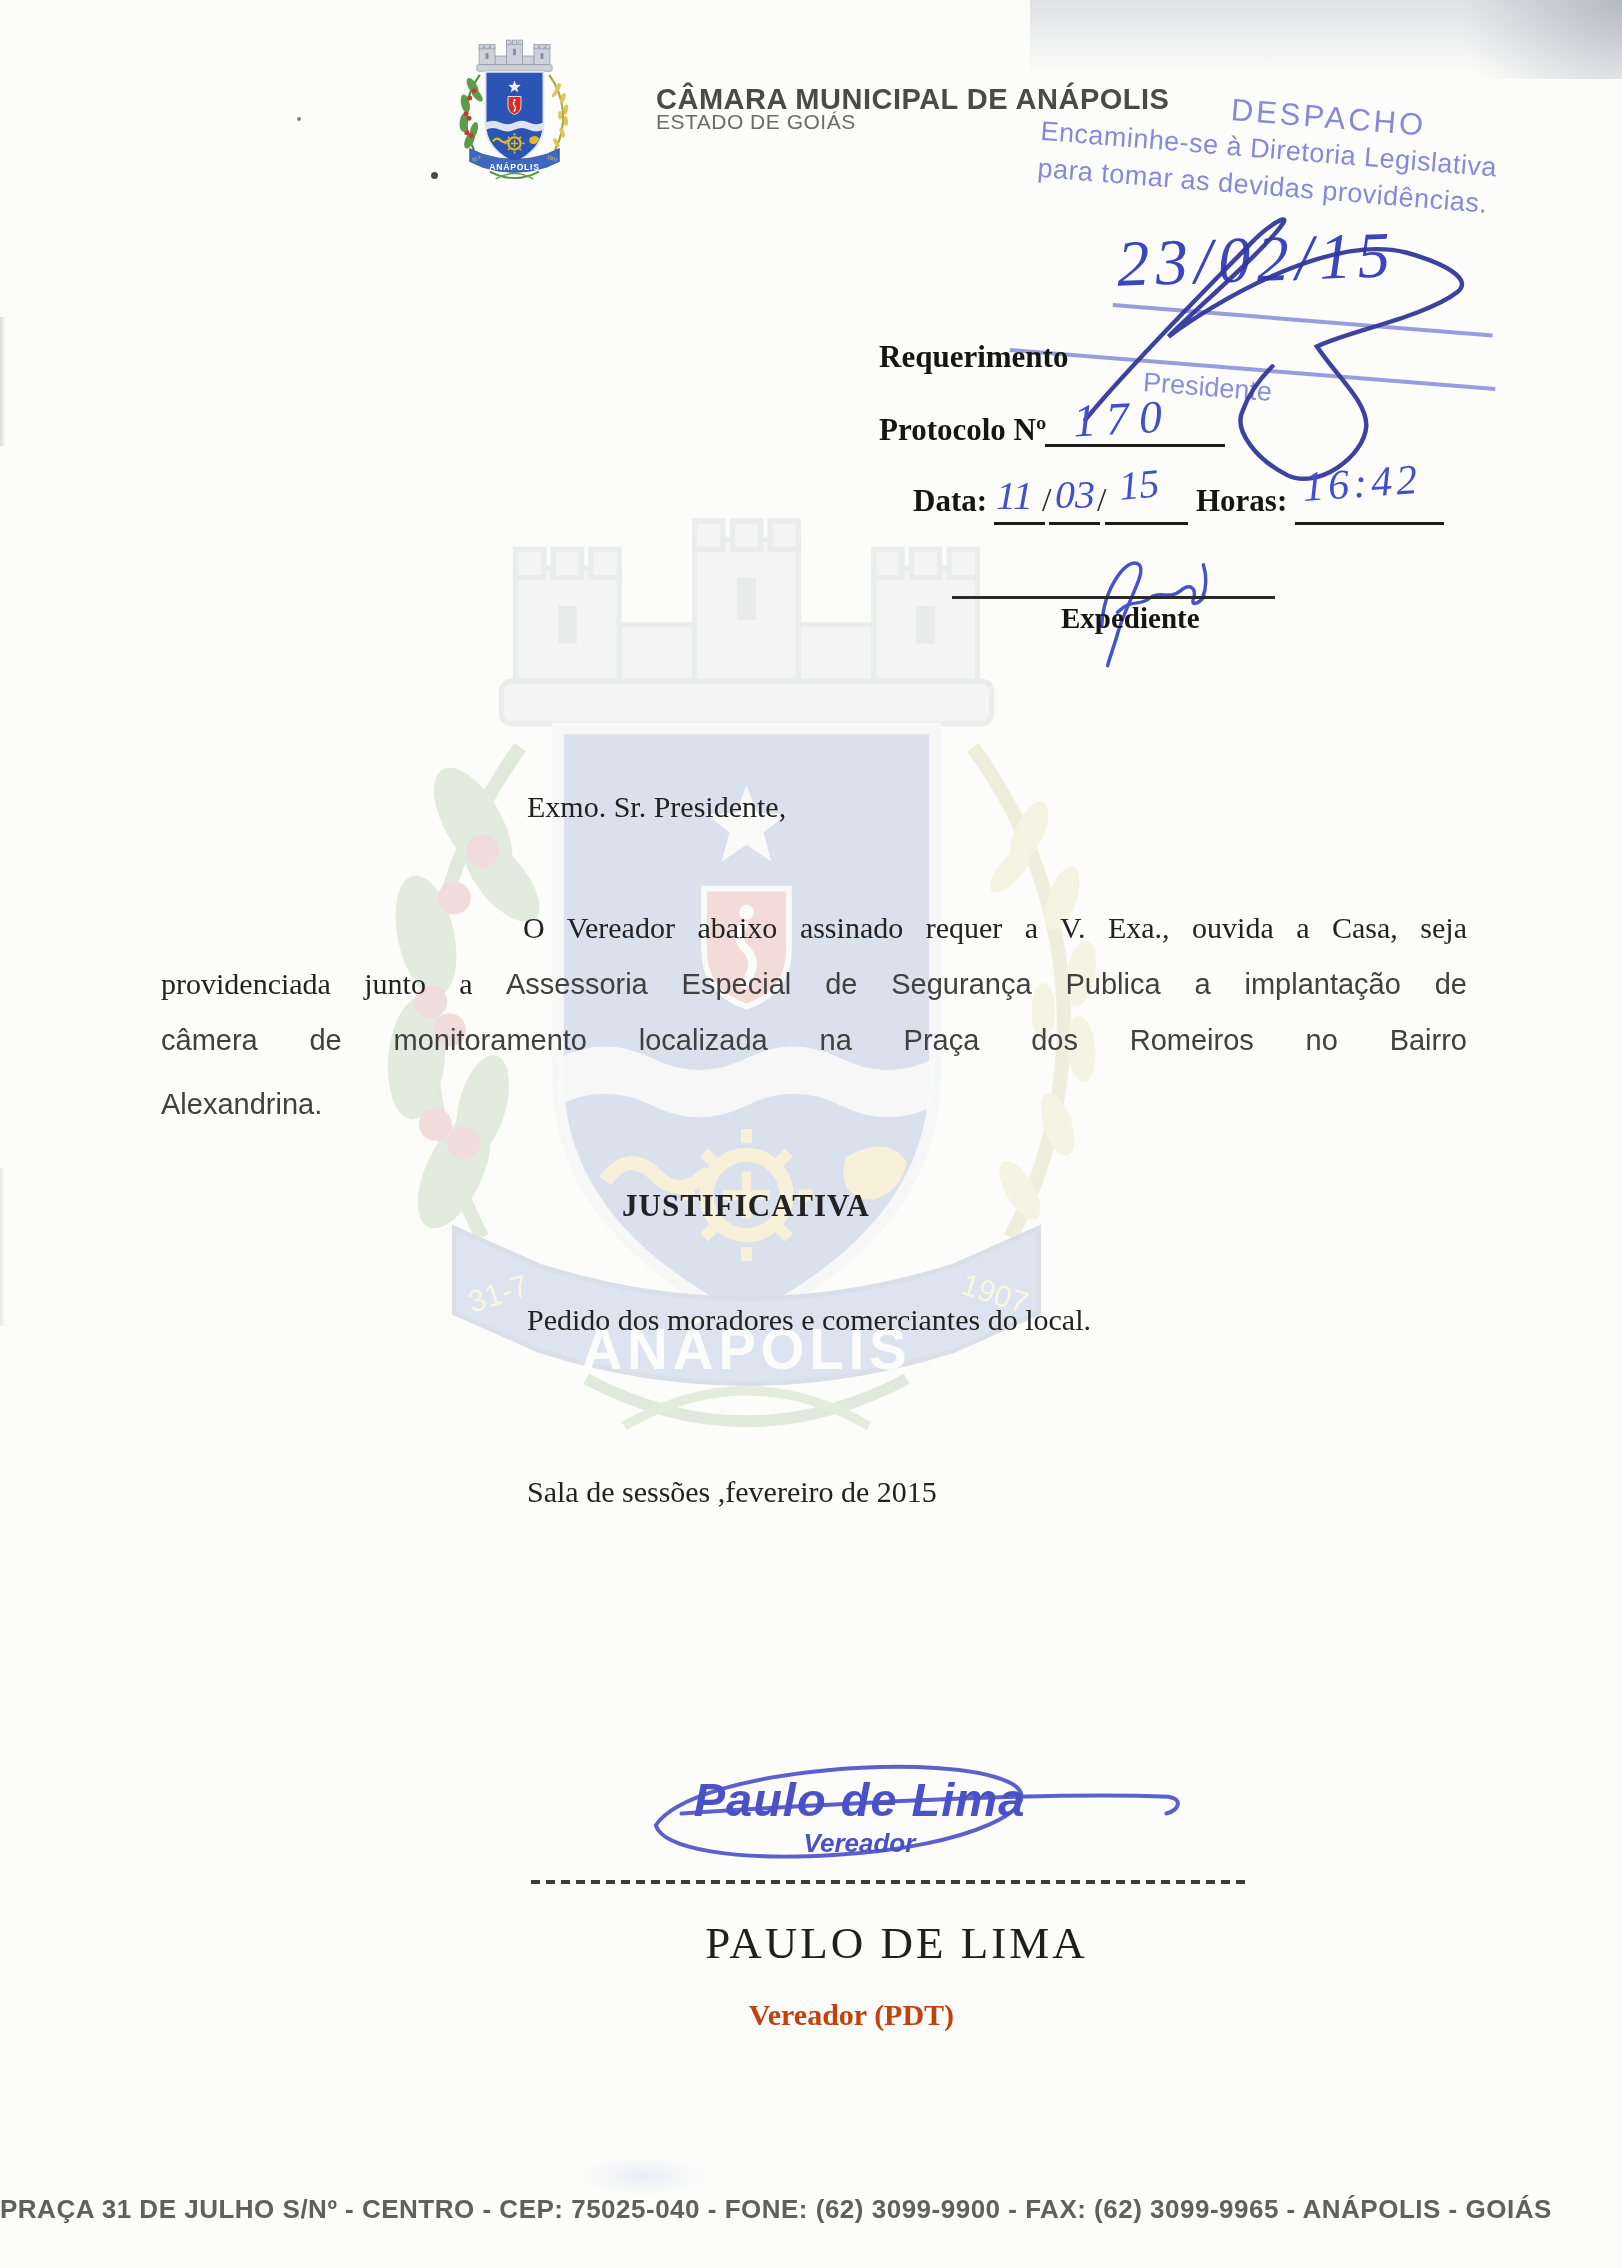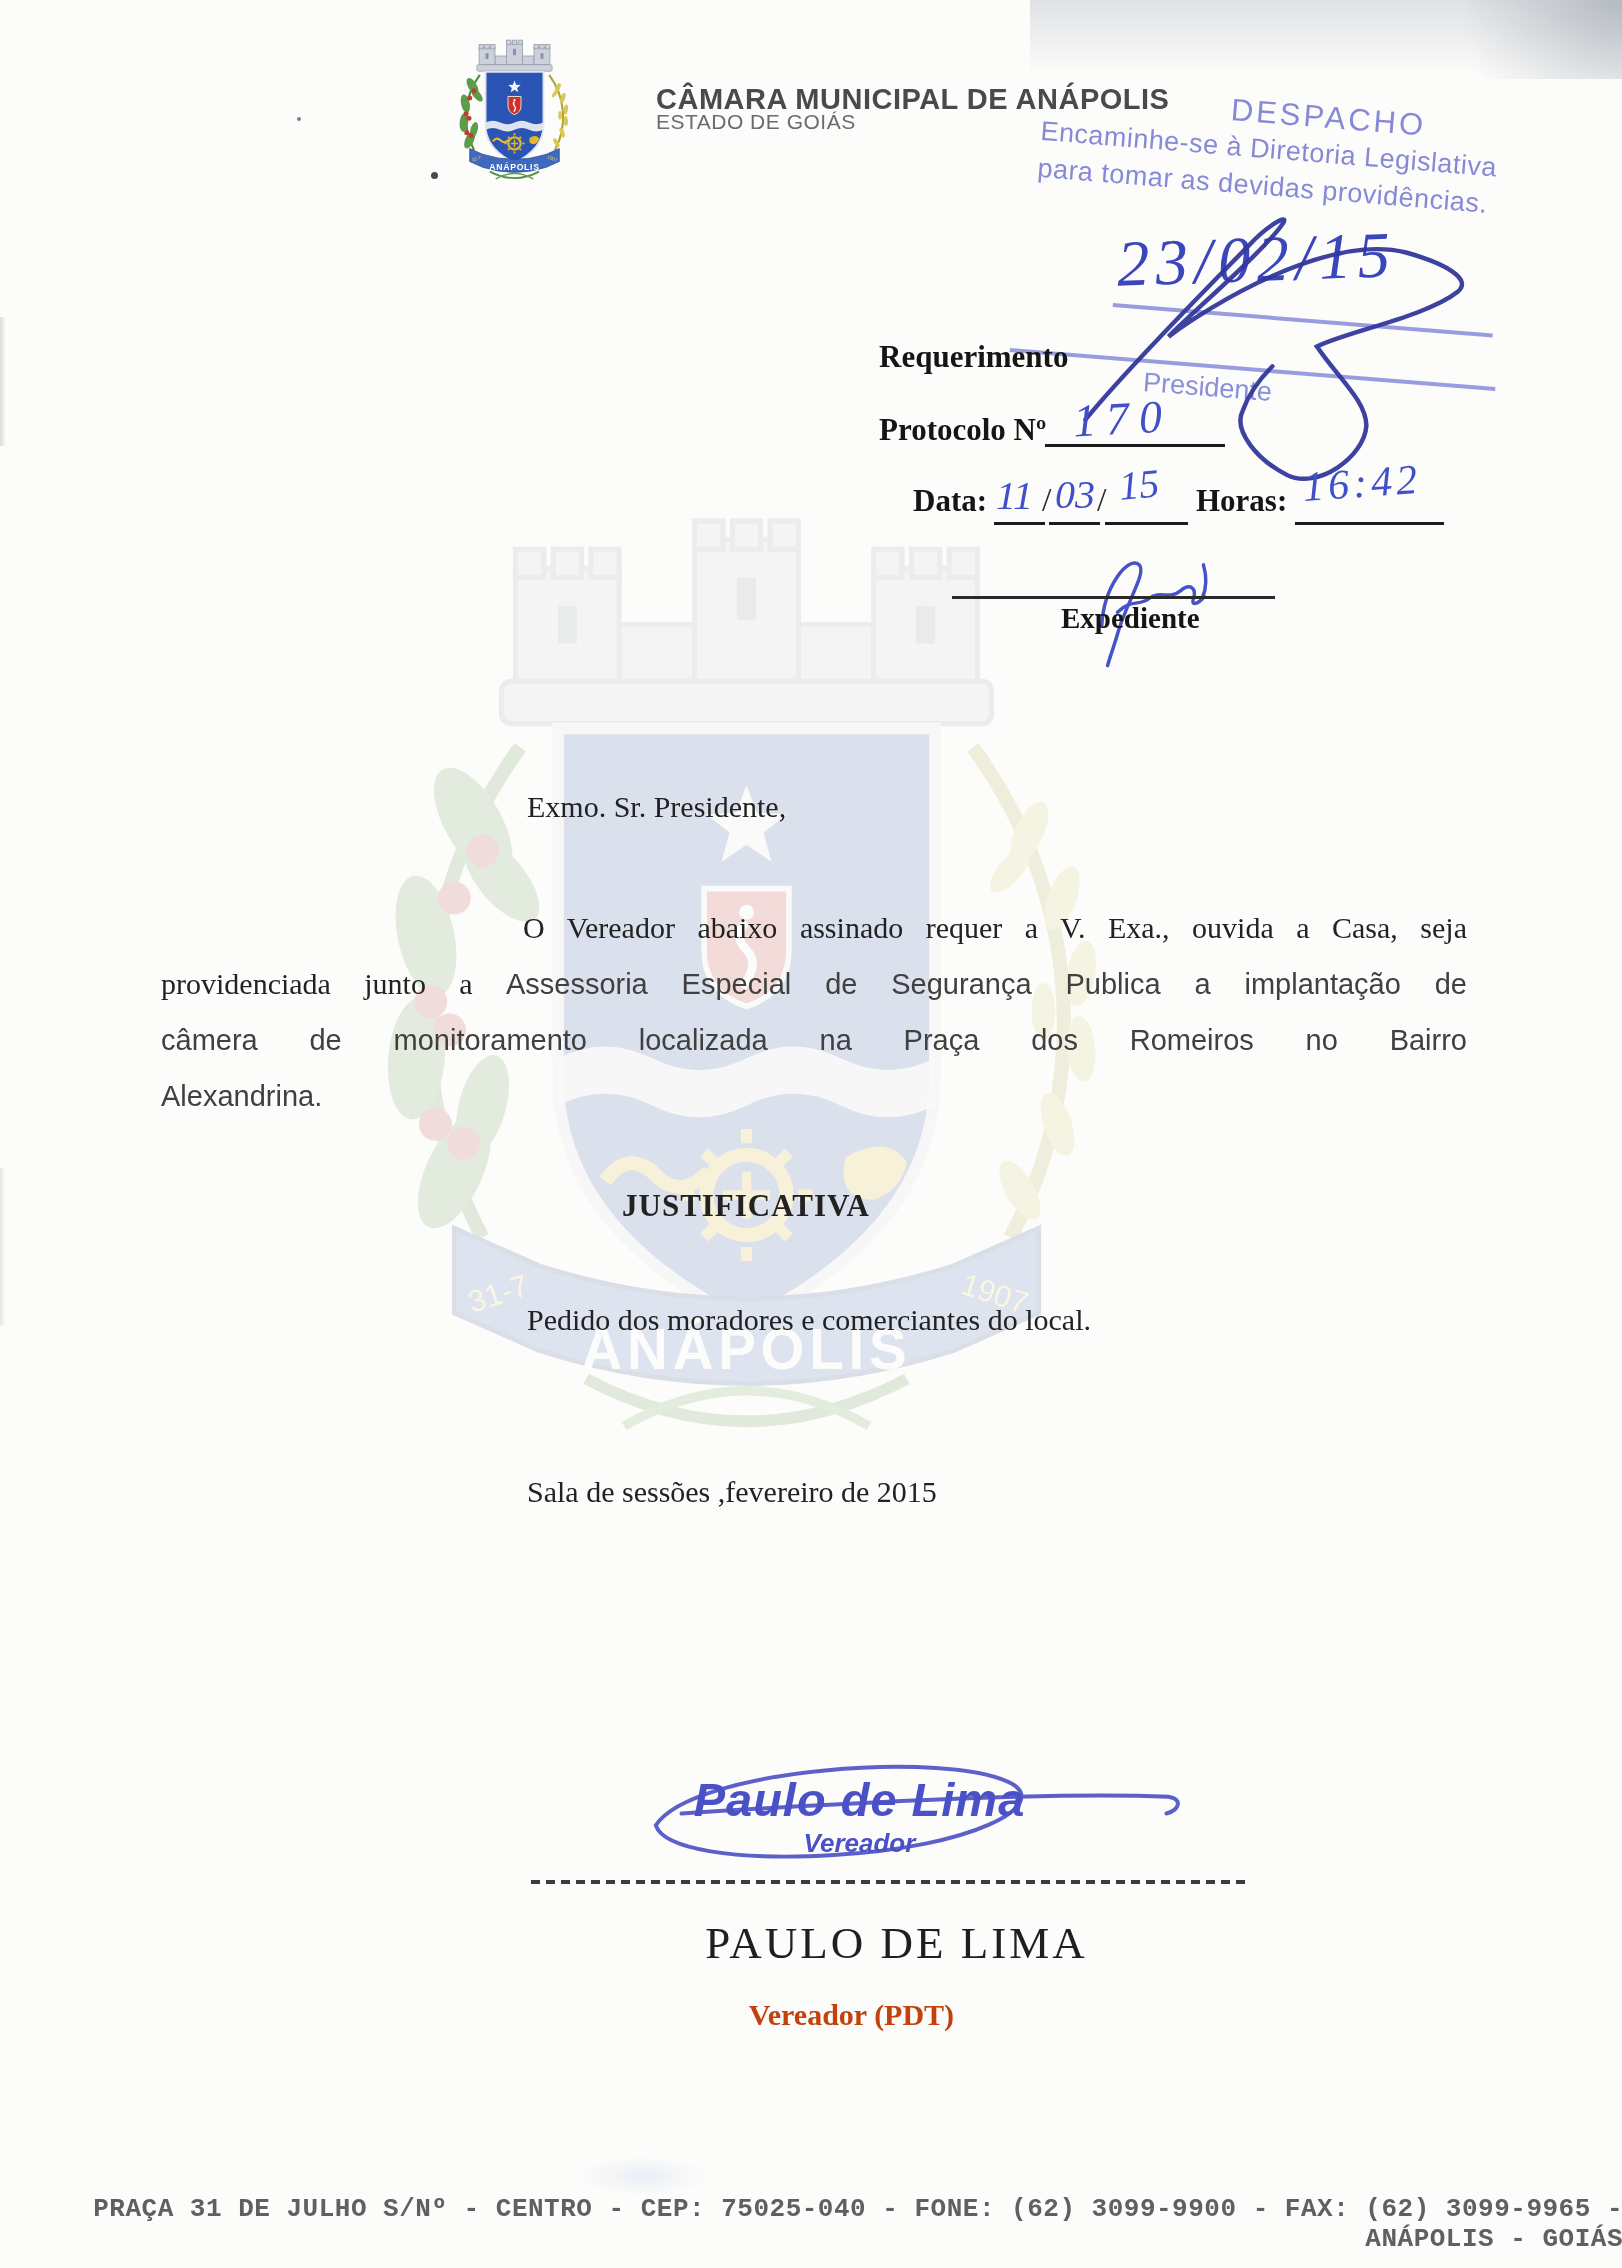--- a/index.html
+++ b/index.html
@@ -42,43 +42,43 @@
   
   .form-label{font-weight:bold;font-size:31px;color:#151515;white-space:nowrap;}
   .rule{background:#1c1c1c;height:3px;}
   .slash{font-size:34px;color:#2a2a2a;}
 
   
   .salutation{left:527px;top:790px;font-size:30px;}
   .para{left:161px;top:906px;width:1306px;}
   .pline{height:56px;line-height:44px;font-size:30px;text-align:justify;text-align-last:justify;
          text-justify:inter-word;white-space:nowrap;}
-  .pline.last{text-align-last:left;}
+  .pline.last{text-align-last:left;margin-top:8px;}
   .sans{font-family:"Liberation Sans","DejaVu Sans",sans-serif;font-size:29px;color:#404040;}
   .jtitle{left:622px;top:1188px;font-size:31px;font-weight:bold;letter-spacing:1px;}
   .jtext{left:527px;top:1303px;font-size:30px;}
   .place-date{left:527px;top:1475px;font-size:30px;}
 
   
   .sig-stamp-name{left:634px;top:1772px;width:451px;text-align:center;
     font-family:"Liberation Sans",sans-serif;font-weight:bold;font-style:italic;
     font-size:47px;color:#4a50c6;letter-spacing:1px;}
   .sig-stamp-role{left:634px;top:1828px;width:451px;text-align:center;
     font-family:"Liberation Sans",sans-serif;font-weight:bold;font-style:italic;
     font-size:26px;color:#4a50c6;}
   .dashed-line{left:531px;top:1880px;width:719px;height:4px;
     background:repeating-linear-gradient(90deg,#3c3c3c 0 9px,transparent 9px 15px);}
   .printed-name{left:535px;top:1917px;width:723px;text-align:center;
     font-size:45px;letter-spacing:3px;color:#1f1f1f;}
   .printed-role{left:490px;top:1998px;width:723px;text-align:center;
     font-size:30px;font-weight:bold;color:#c2410c;}
 
   
-  .footer{left:0;top:2194px;width:1623px;text-align:right;
-    font-family:Liberation Mono, monospace;font-weight:bold;font-size:26px;
+  .footer{left:0;top:2194px;width:1623px;text-align:left;
+    font-family:Liberation Sans, sans-serif;font-weight:bold;font-size:26px;
     color:#606060;letter-spacing:0.5px;}
 
   svg.sigpath{overflow:visible;}
 </style>
 </head>
 <body>
 
 <div class="page">
 
   <svg width="0" height="0" style="position:absolute" aria-hidden="true">

